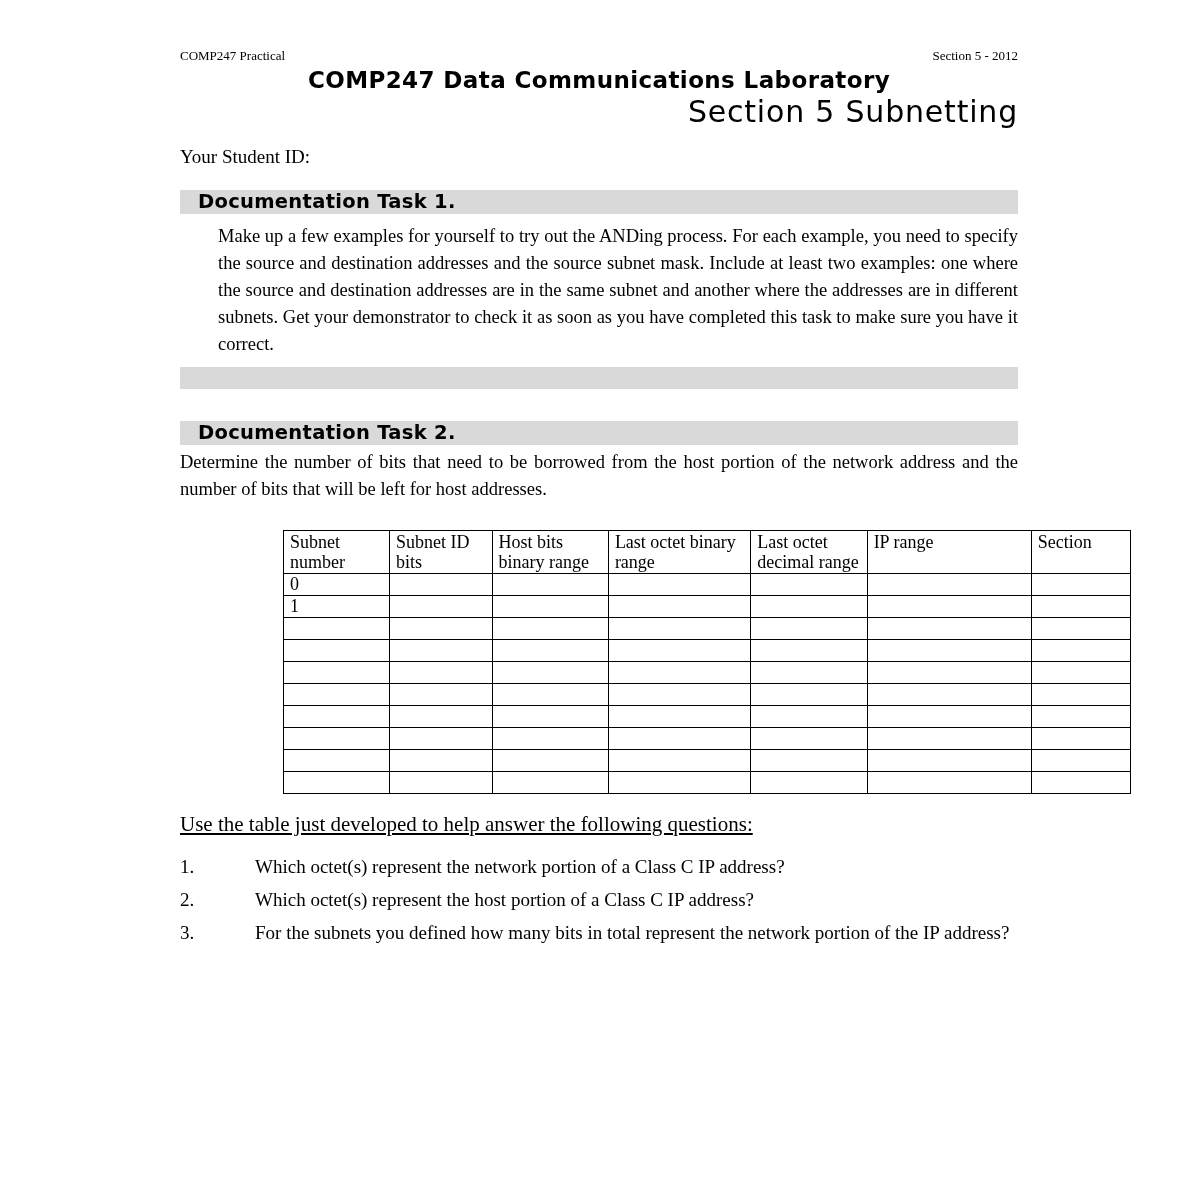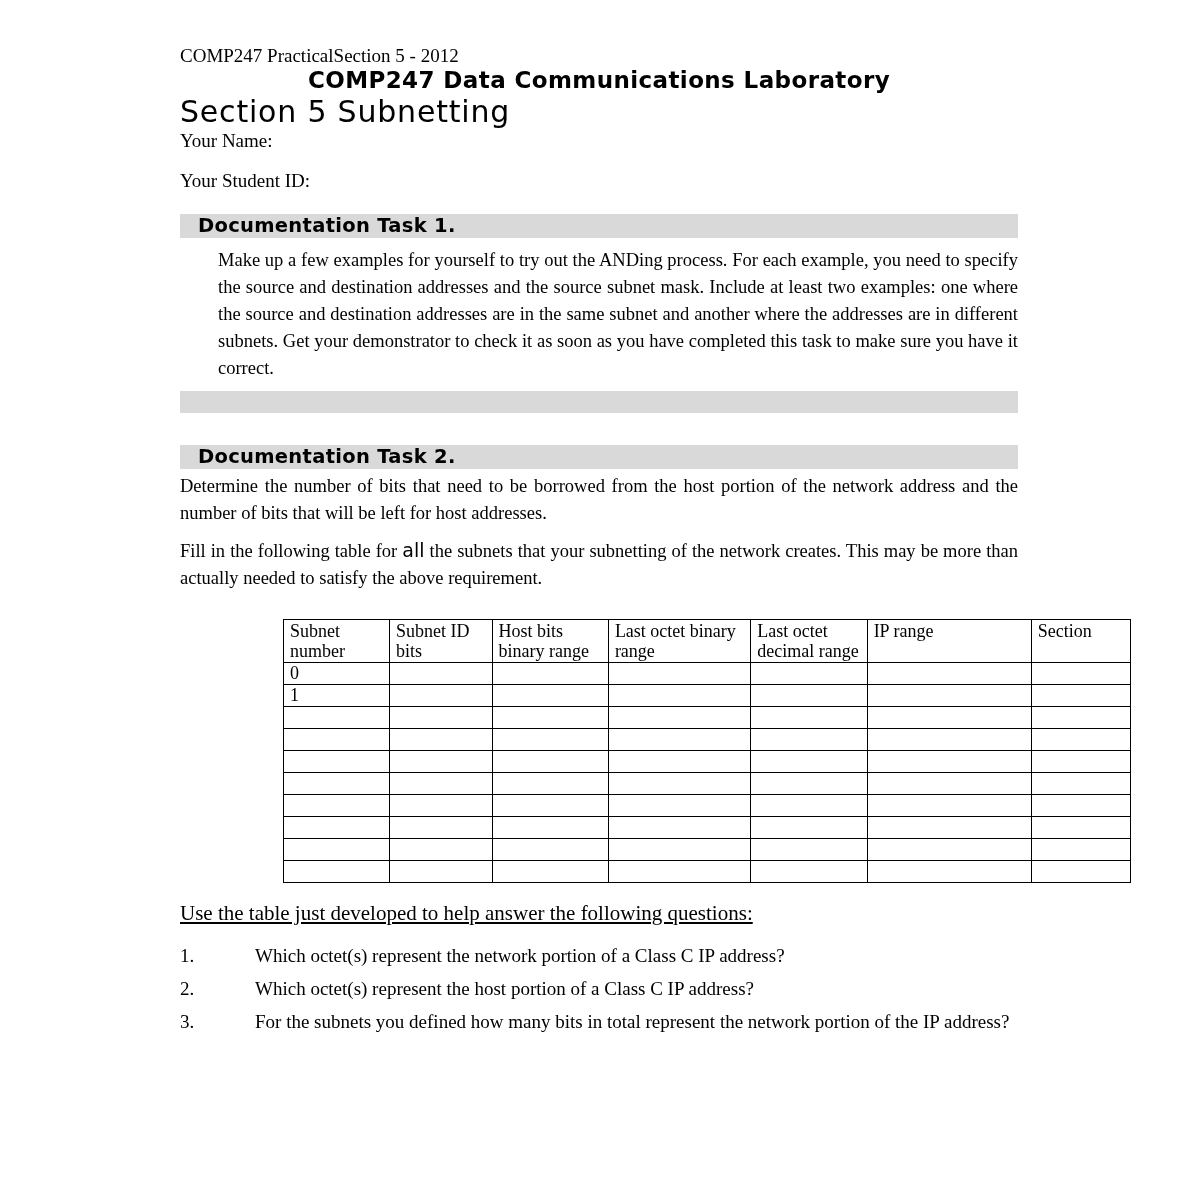--- a/index.html
+++ b/index.html
@@ -12,35 +12,35 @@
     font-family: "Liberation Serif", serif;
     overflow: hidden;
   }
   .content {
     box-sizing: content-box;
     padding: 45px 0 0 180px;
     width: 838px;
   }
   .doc-header {
     display: flex;
-    justify-content: flex-start;
-    font-size: 19px;
+    justify-content: space-between;
+    font-size: 13px;
     line-height: 22px;
   }
   .doc-title {
     text-align: center;
     font-family: "DejaVu Sans", sans-serif;
     font-weight: bold;
     font-size: 23px;
     line-height: 27px;
     letter-spacing: 0.4px;
   }
   .doc-subtitle {
     margin-top: 2px;
-    text-align: left;
+    text-align: right;
     font-family: "DejaVu Sans", sans-serif;
     font-weight: normal;
     font-size: 30px;
     line-height: 32px;
     letter-spacing: 0.8px;
   }
   .field-label {
     font-size: 19px;
     line-height: 22px;
   }
@@ -134,31 +134,29 @@
   <div class="content">
 
     <div class="doc-header">
       <span>COMP247 Practical</span>
       <span>Section 5 - 2012</span>
     </div>
 
     <div class="doc-title">COMP247 Data Communications Laboratory</div>
     <div class="doc-subtitle">Section 5 Subnetting</div>
 
-    <div class="field-label field-name">Your Name:</div>
     <div class="field-label field-sid">Your Student ID:</div>
 
     <div class="section-bar">Documentation Task 1.</div>
     <p class="para task1-body">Make up a few examples for yourself to try out the ANDing process. For each example, you need to specify the source and destination addresses and the source subnet mask. Include at least two examples: one where the source and destination addresses are in the same subnet and another where the addresses are in different subnets. Get your demonstrator to check it as soon as you have completed this task to make sure you have it correct.</p>
 
     <div class="answer-bar"></div>
 
     <div class="section-bar task2-bar">Documentation Task 2.</div>
     <p class="para task2-p1">Determine the number of bits that need to be borrowed from the host portion of the network address and the number of bits that will be left for host addresses.</p>
-    <p class="para task2-p2"><span>Fill in the following table for </span><span class="emph-all">all</span><span> the subnets that your subnetting of the network creates. This may be more than actually needed to satisfy the above requirement.</span></p>
 
     <table class="subnet-table">
       <colgroup>
         <col class="c1">
           <col class="c2">
           <col class="c3">
           <col class="c4">
           <col class="c5">
           <col class="c6">
           <col class="c7">

